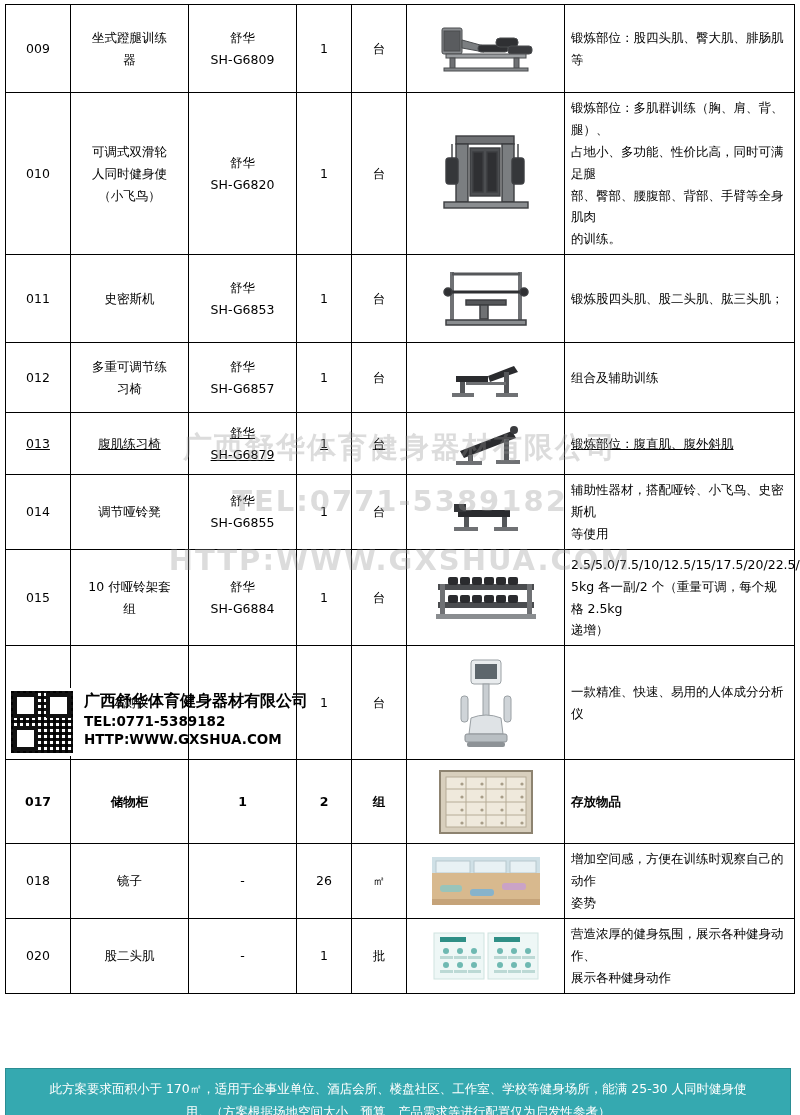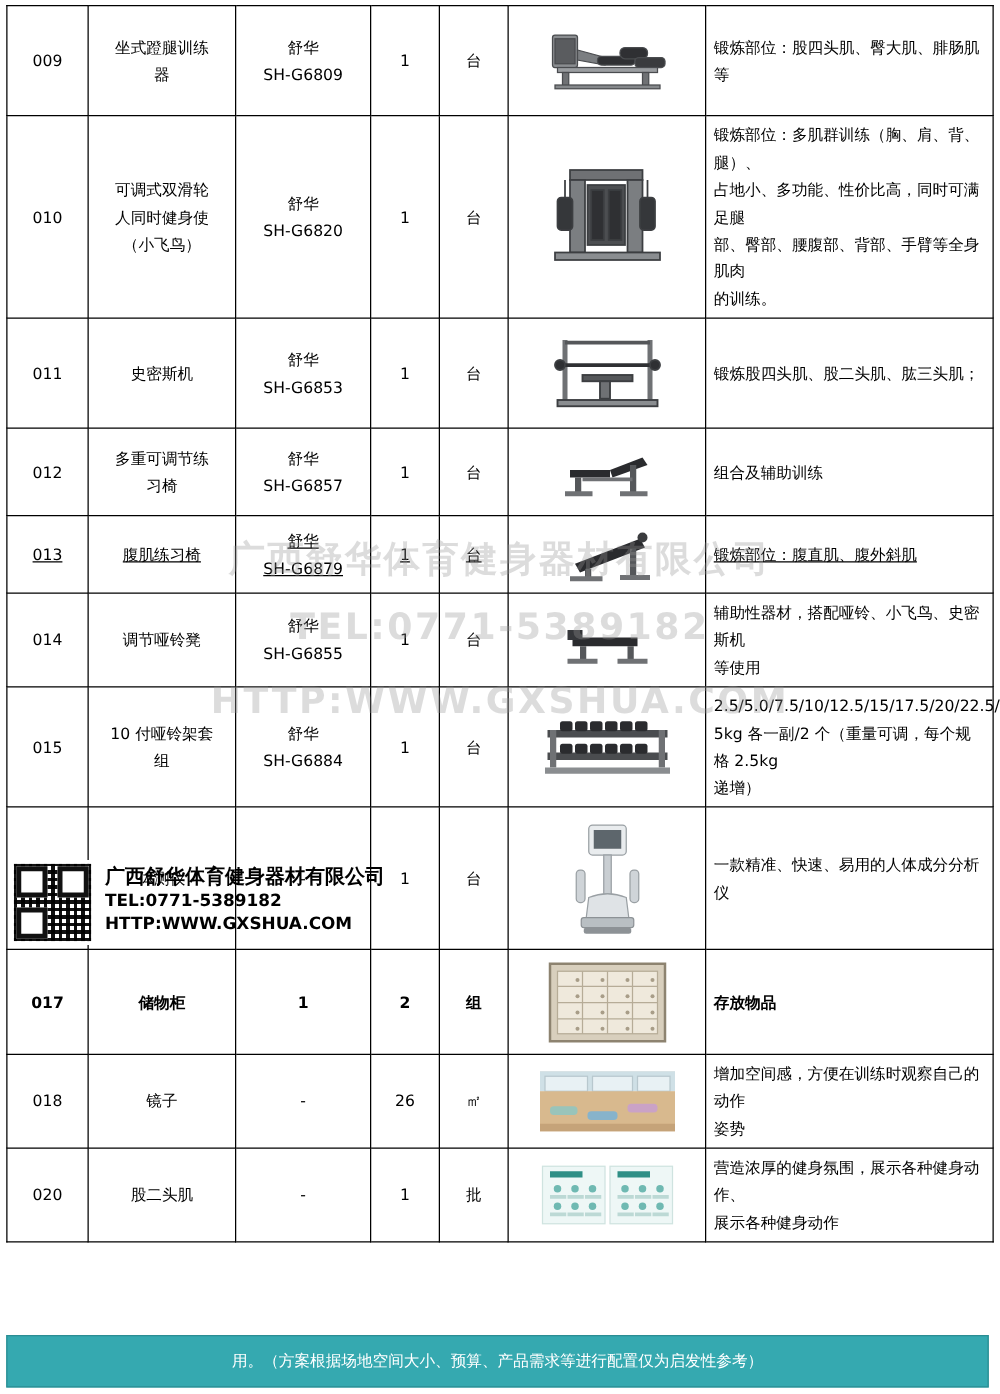--- a/index.html
+++ b/index.html
@@ -518,16 +518,17 @@
         <span class="q3"></span>
       </div>
     <div class="stamp-txt">
       <div class="l1">广西舒华体育健身器材有限公司</div>
       <div class="l2">TEL:0771-5389182</div>
       <div class="l3">HTTP:WWW.GXSHUA.COM</div>
     </div>
   </div>
 
   <div class="footer">
+    <span class="fl">此方案要求面积小于 170㎡，适用于企事业单位、酒店会所、楼盘社区、工作室、学校等健身场所，能满 25-30 人同时健身使</span>
     <span class="fl">用。（方案根据场地空间大小、预算、产品需求等进行配置仅为启发性参考）</span>
   </div>
 
 </div>
 
 </body></html>

